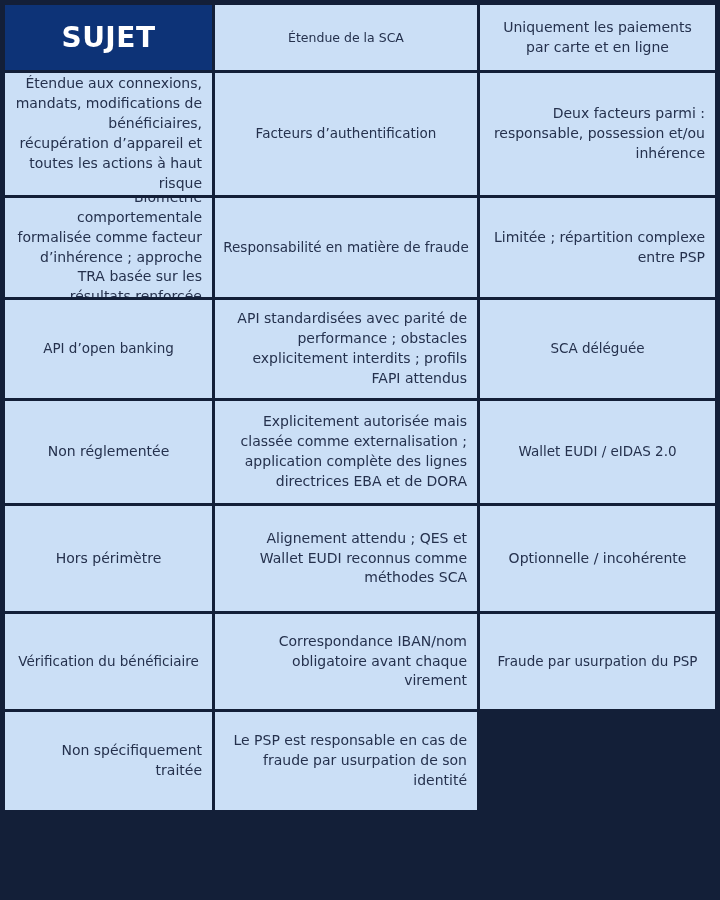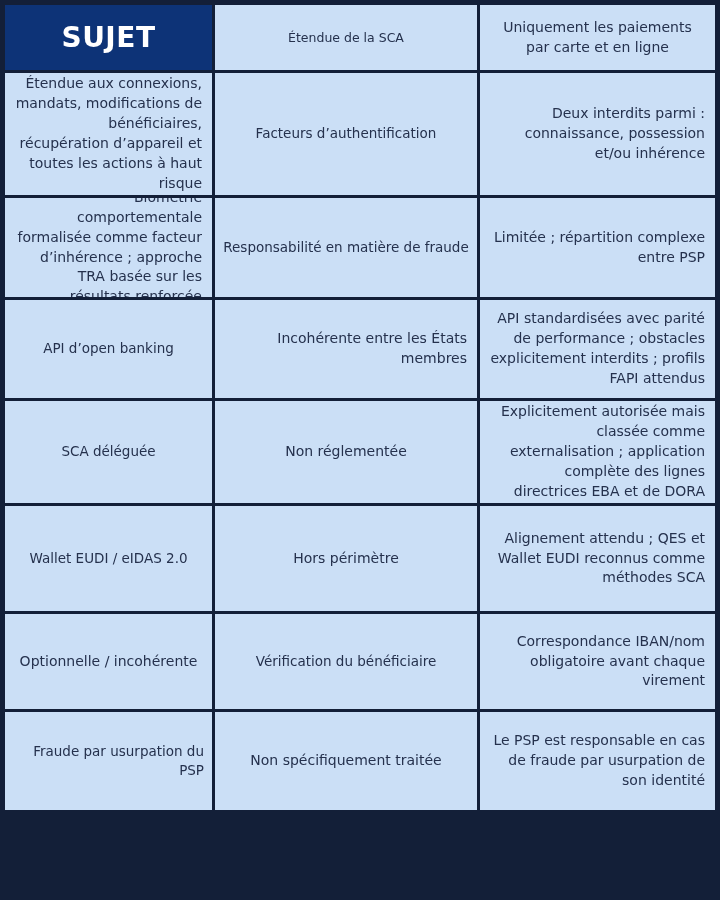--- a/index.html
+++ b/index.html
@@ -49,28 +49,27 @@
 
 <div class="table">
 
   <div class="cell th">SUJET</div>
 
   <div class="cell sujet sujet-sm">Étendue de la SCA</div>
   <div class="cell val">Uniquement les paiements par carte et en ligne</div>
   <div class="cell val">Étendue aux connexions, mandats, modifications de bénéficiaires, récupération d’appareil et toutes les actions à haut risque</div>
 
   <div class="cell sujet">Facteurs d’authentification</div>
-  <div class="cell val">Deux interdits parmi : connaissance, possession et/ou inhérence</div>
+  <div class="cell val">Deux facteurs parmi : responsable, possession et/ou inhérence</div>
   <div class="cell val">Biométrie comportementale formalisée comme facteur d’inhérence ; approche TRA basée sur les résultats renforcée</div>
 
   <div class="cell sujet">Responsabilité en matière de fraude</div>
   <div class="cell val">Limitée ; répartition complexe entre PSP</div>
 
   <div class="cell sujet">API d’open banking</div>
-  <div class="cell val">Incohérente entre les États membres</div>
   <div class="cell val">API standardisées avec parité de performance ; obstacles explicitement interdits ; profils FAPI attendus</div>
 
   <div class="cell sujet">SCA déléguée</div>
   <div class="cell val">Non réglementée</div>
   <div class="cell val">Explicitement autorisée mais classée comme externalisation ; application complète des lignes directrices EBA et de DORA</div>
 
   <div class="cell sujet">Wallet EUDI / eIDAS 2.0</div>
   <div class="cell val">Hors périmètre</div>
   <div class="cell val">Alignement attendu ; QES et Wallet EUDI reconnus comme méthodes SCA</div>
 

